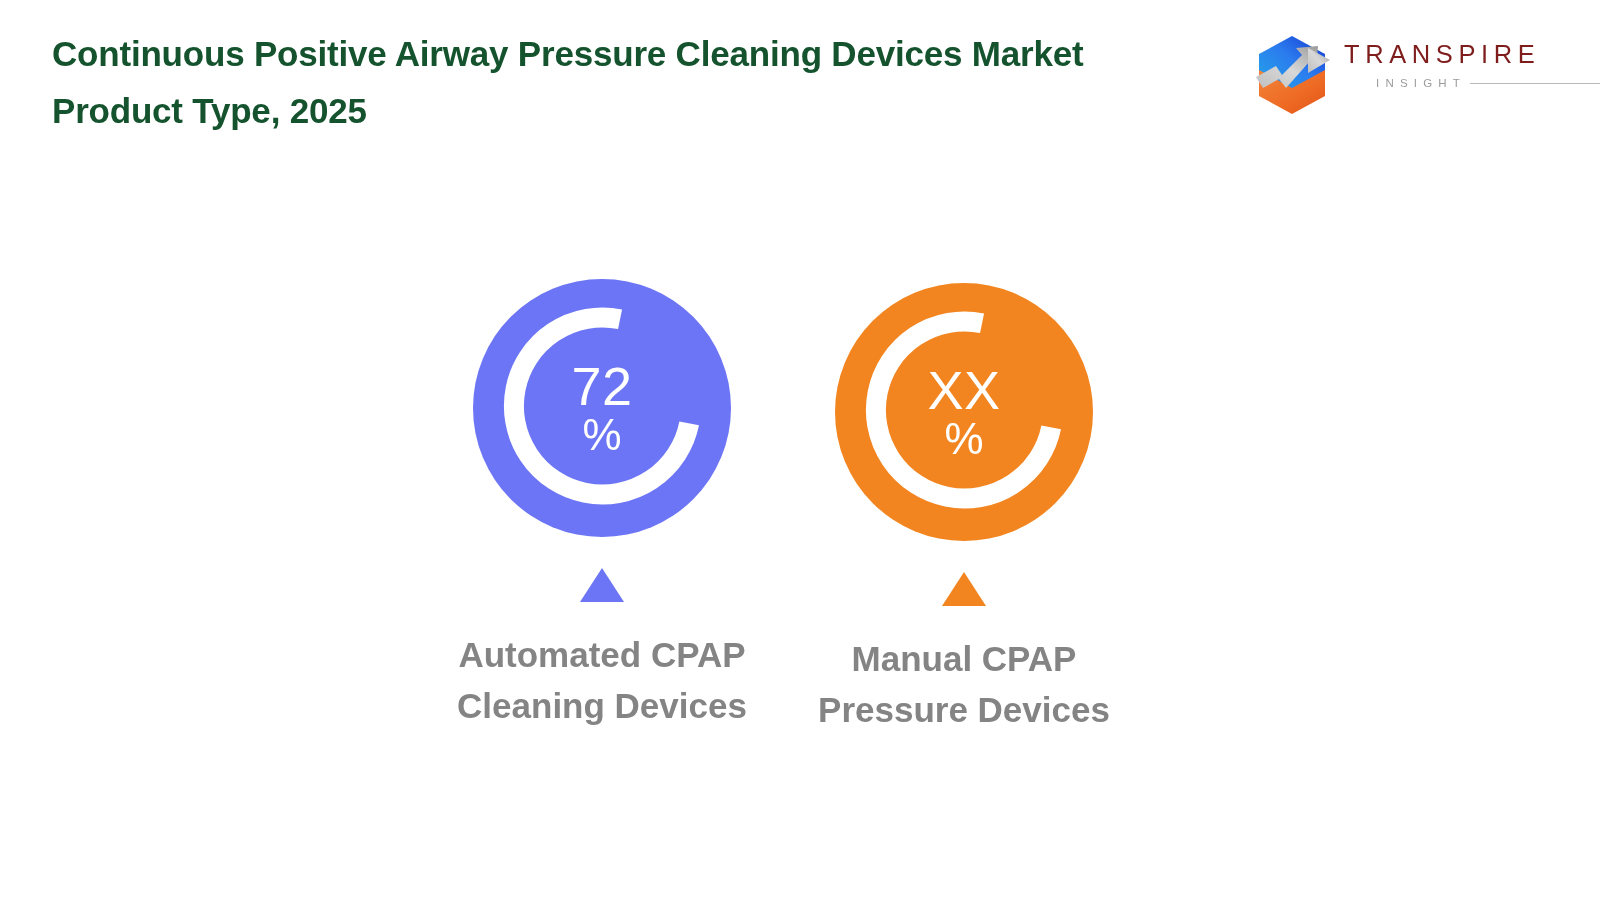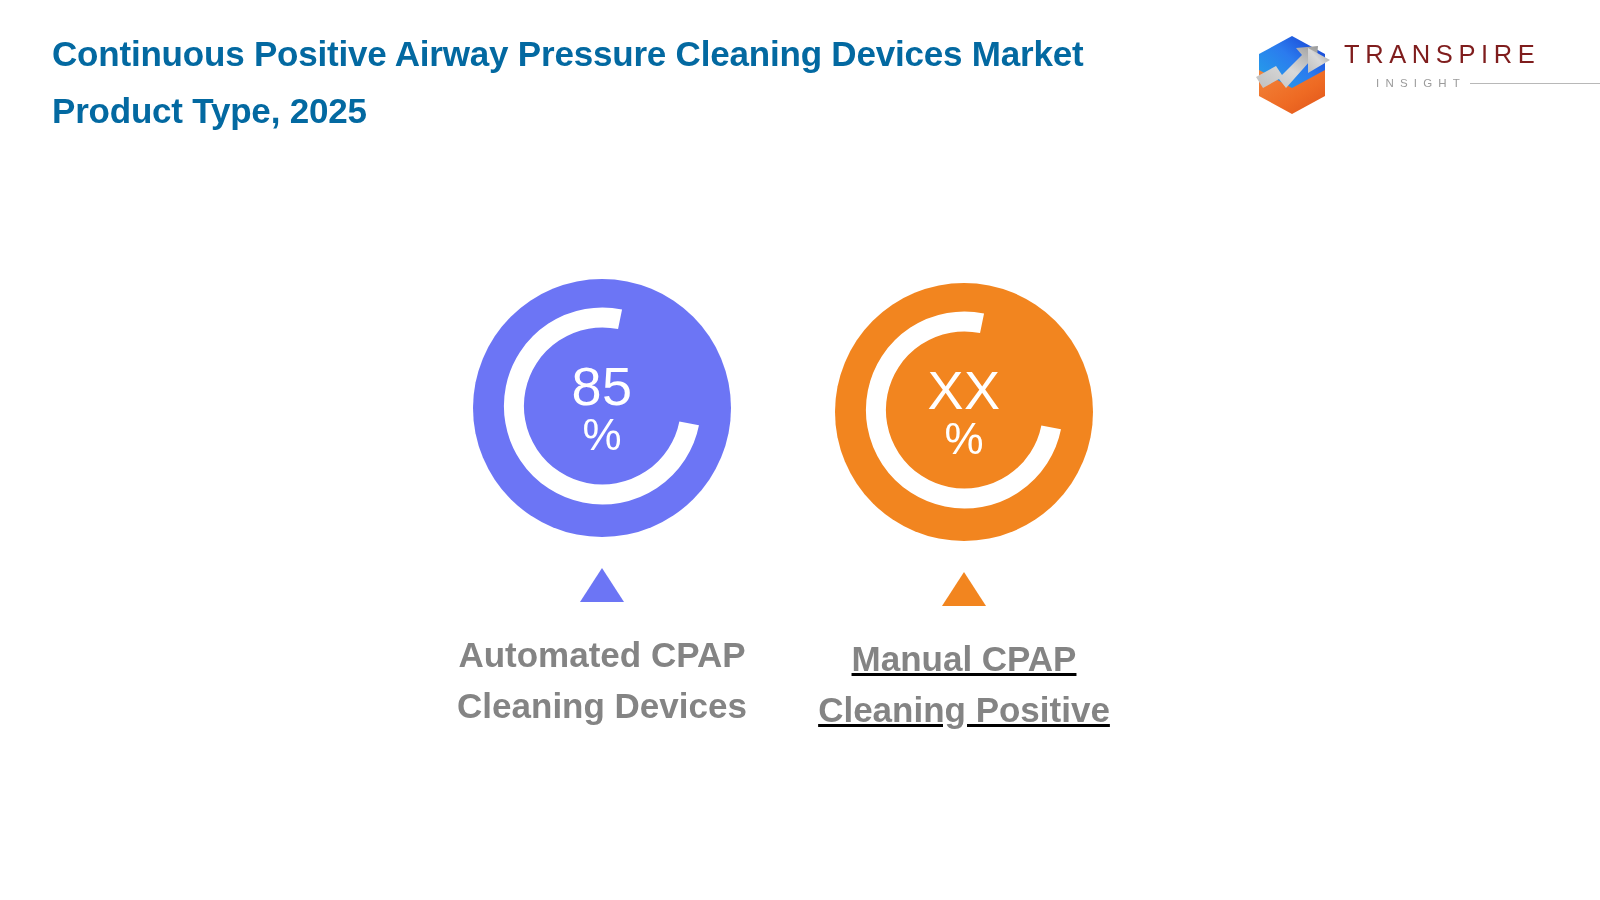--- a/index.html
+++ b/index.html
@@ -27,21 +27,21 @@
   }
 
   .page-title {
     position: absolute;
     left: 52px;
     top: 26px;
     width: 1180px;
     font-size: 35px;
     font-weight: bold;
     line-height: 1.62;
-    color: #0369a1;
+    color: #14532d;
     letter-spacing: -0.2px;
     white-space: pre-line;
   }
 
   
   .logo {
     position: absolute;
     left: 1246px;
     top: 28px;
     width: 300px;
@@ -96,21 +96,21 @@
     width: 1600px;
     height: 900px;
   }
 
   .donut-unit {
     position: absolute;
     width: 320px;
     text-align: center;
   }
   .donut-unit.unit-0 { left: 442px; top: 278px; }
-  .donut-unit.unit-1 { left: 804px; top: 282px; text-decoration: underline; }
+  .donut-unit.unit-1 { left: 804px; top: 282px; }
 
   .donut-wrap {
     position: relative;
     width: 260px;
     height: 260px;
     margin: 0 auto;
   }
   .donut-svg {
     display: block;
     width: 260px;
@@ -214,21 +214,21 @@
 
     <div class="donut-unit unit-0">
       <div class="donut-wrap">
         <svg class="donut-svg" viewBox="0 0 260 260" aria-hidden="true">
           <circle cx="130" cy="130" r="129" fill="#6C75F5"></circle>
 
           <path d="M 148.06 41.27
                    A 88.5 88.5 0 1 0 217.18 145.37" fill="none" stroke="#FFFFFF" stroke-width="20"></path>
         </svg>
         <div class="donut-center">
-          <div class="donut-value">85</div>
+          <div class="donut-value">72</div>
           <div class="donut-pct">%</div>
         </div>
       </div>
       <div class="pointer c0"></div>
       <div class="cat-label">Automated CPAP
 Cleaning Devices</div>
     </div>
 
     <div class="donut-unit unit-1">
       <div class="donut-wrap">
@@ -237,17 +237,17 @@
           <path d="M 148.06 41.27
                    A 88.5 88.5 0 1 0 217.18 145.37" fill="none" stroke="#FFFFFF" stroke-width="20"></path>
         </svg>
         <div class="donut-center">
           <div class="donut-value">XX</div>
           <div class="donut-pct">%</div>
         </div>
       </div>
       <div class="pointer c1"></div>
       <div class="cat-label">Manual CPAP
-Cleaning Positive</div>
+Pressure Devices</div>
     </div>
 
   </div>
 </div>
 
 </body></html>

